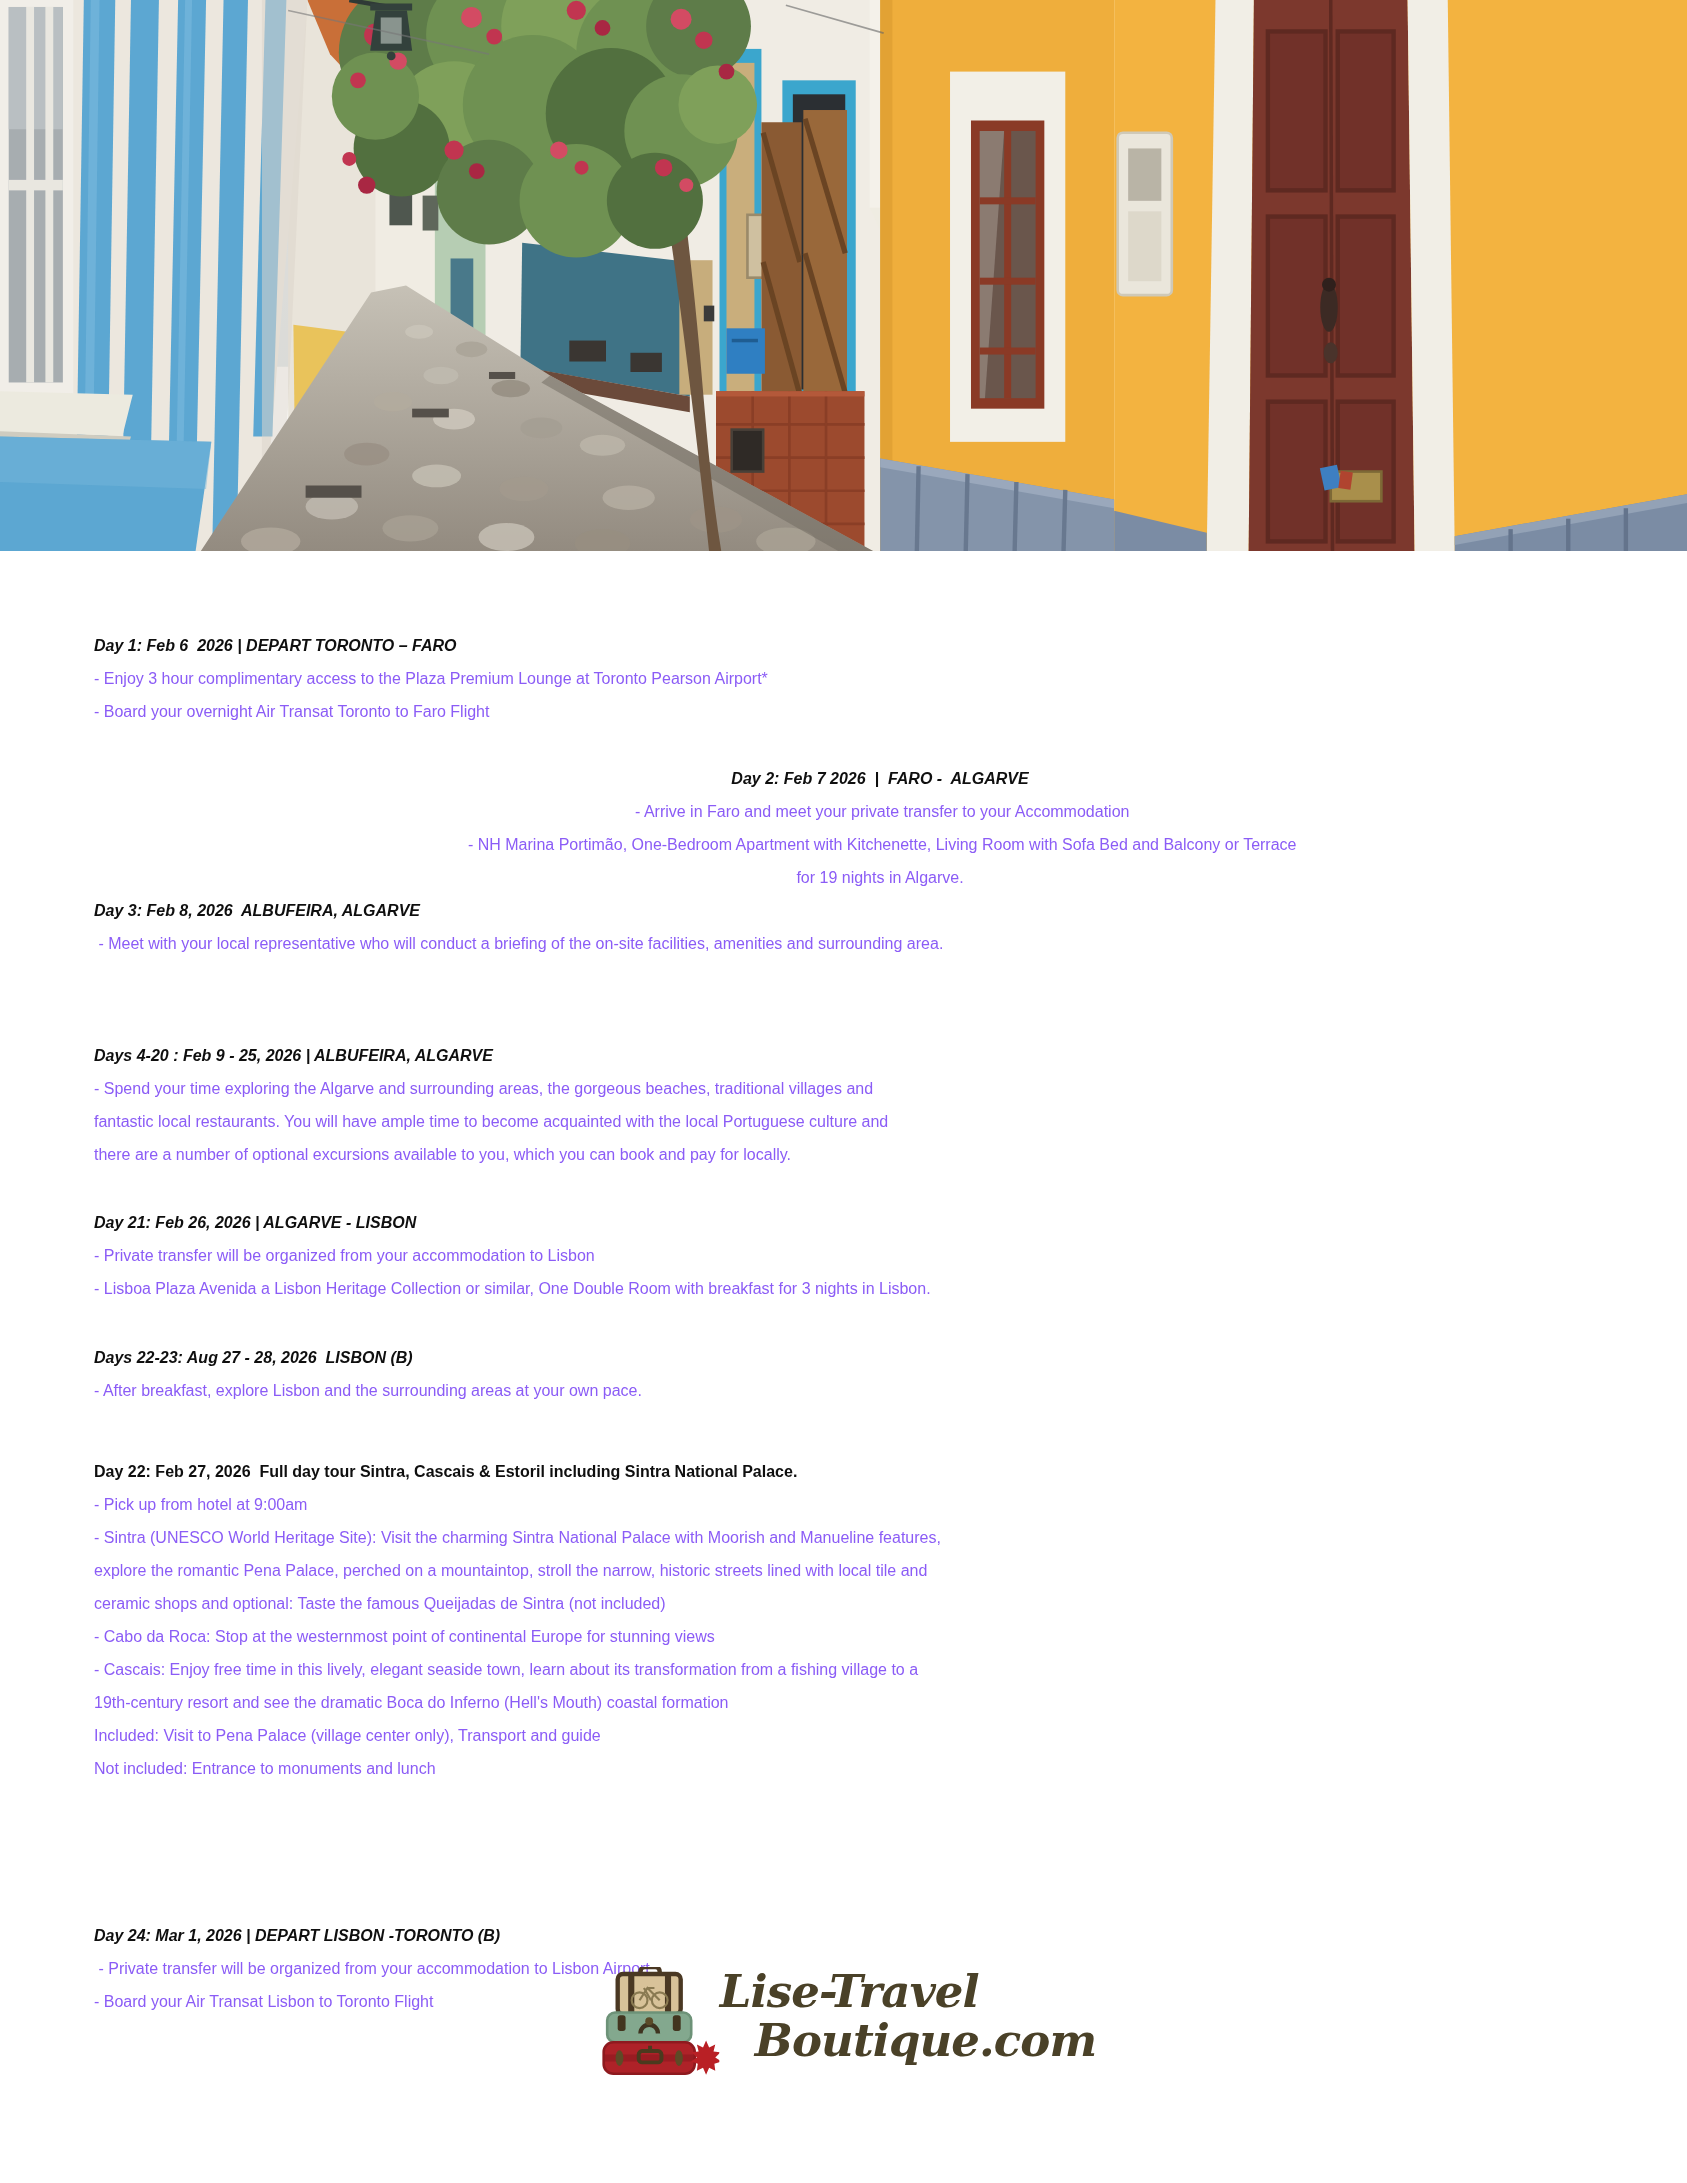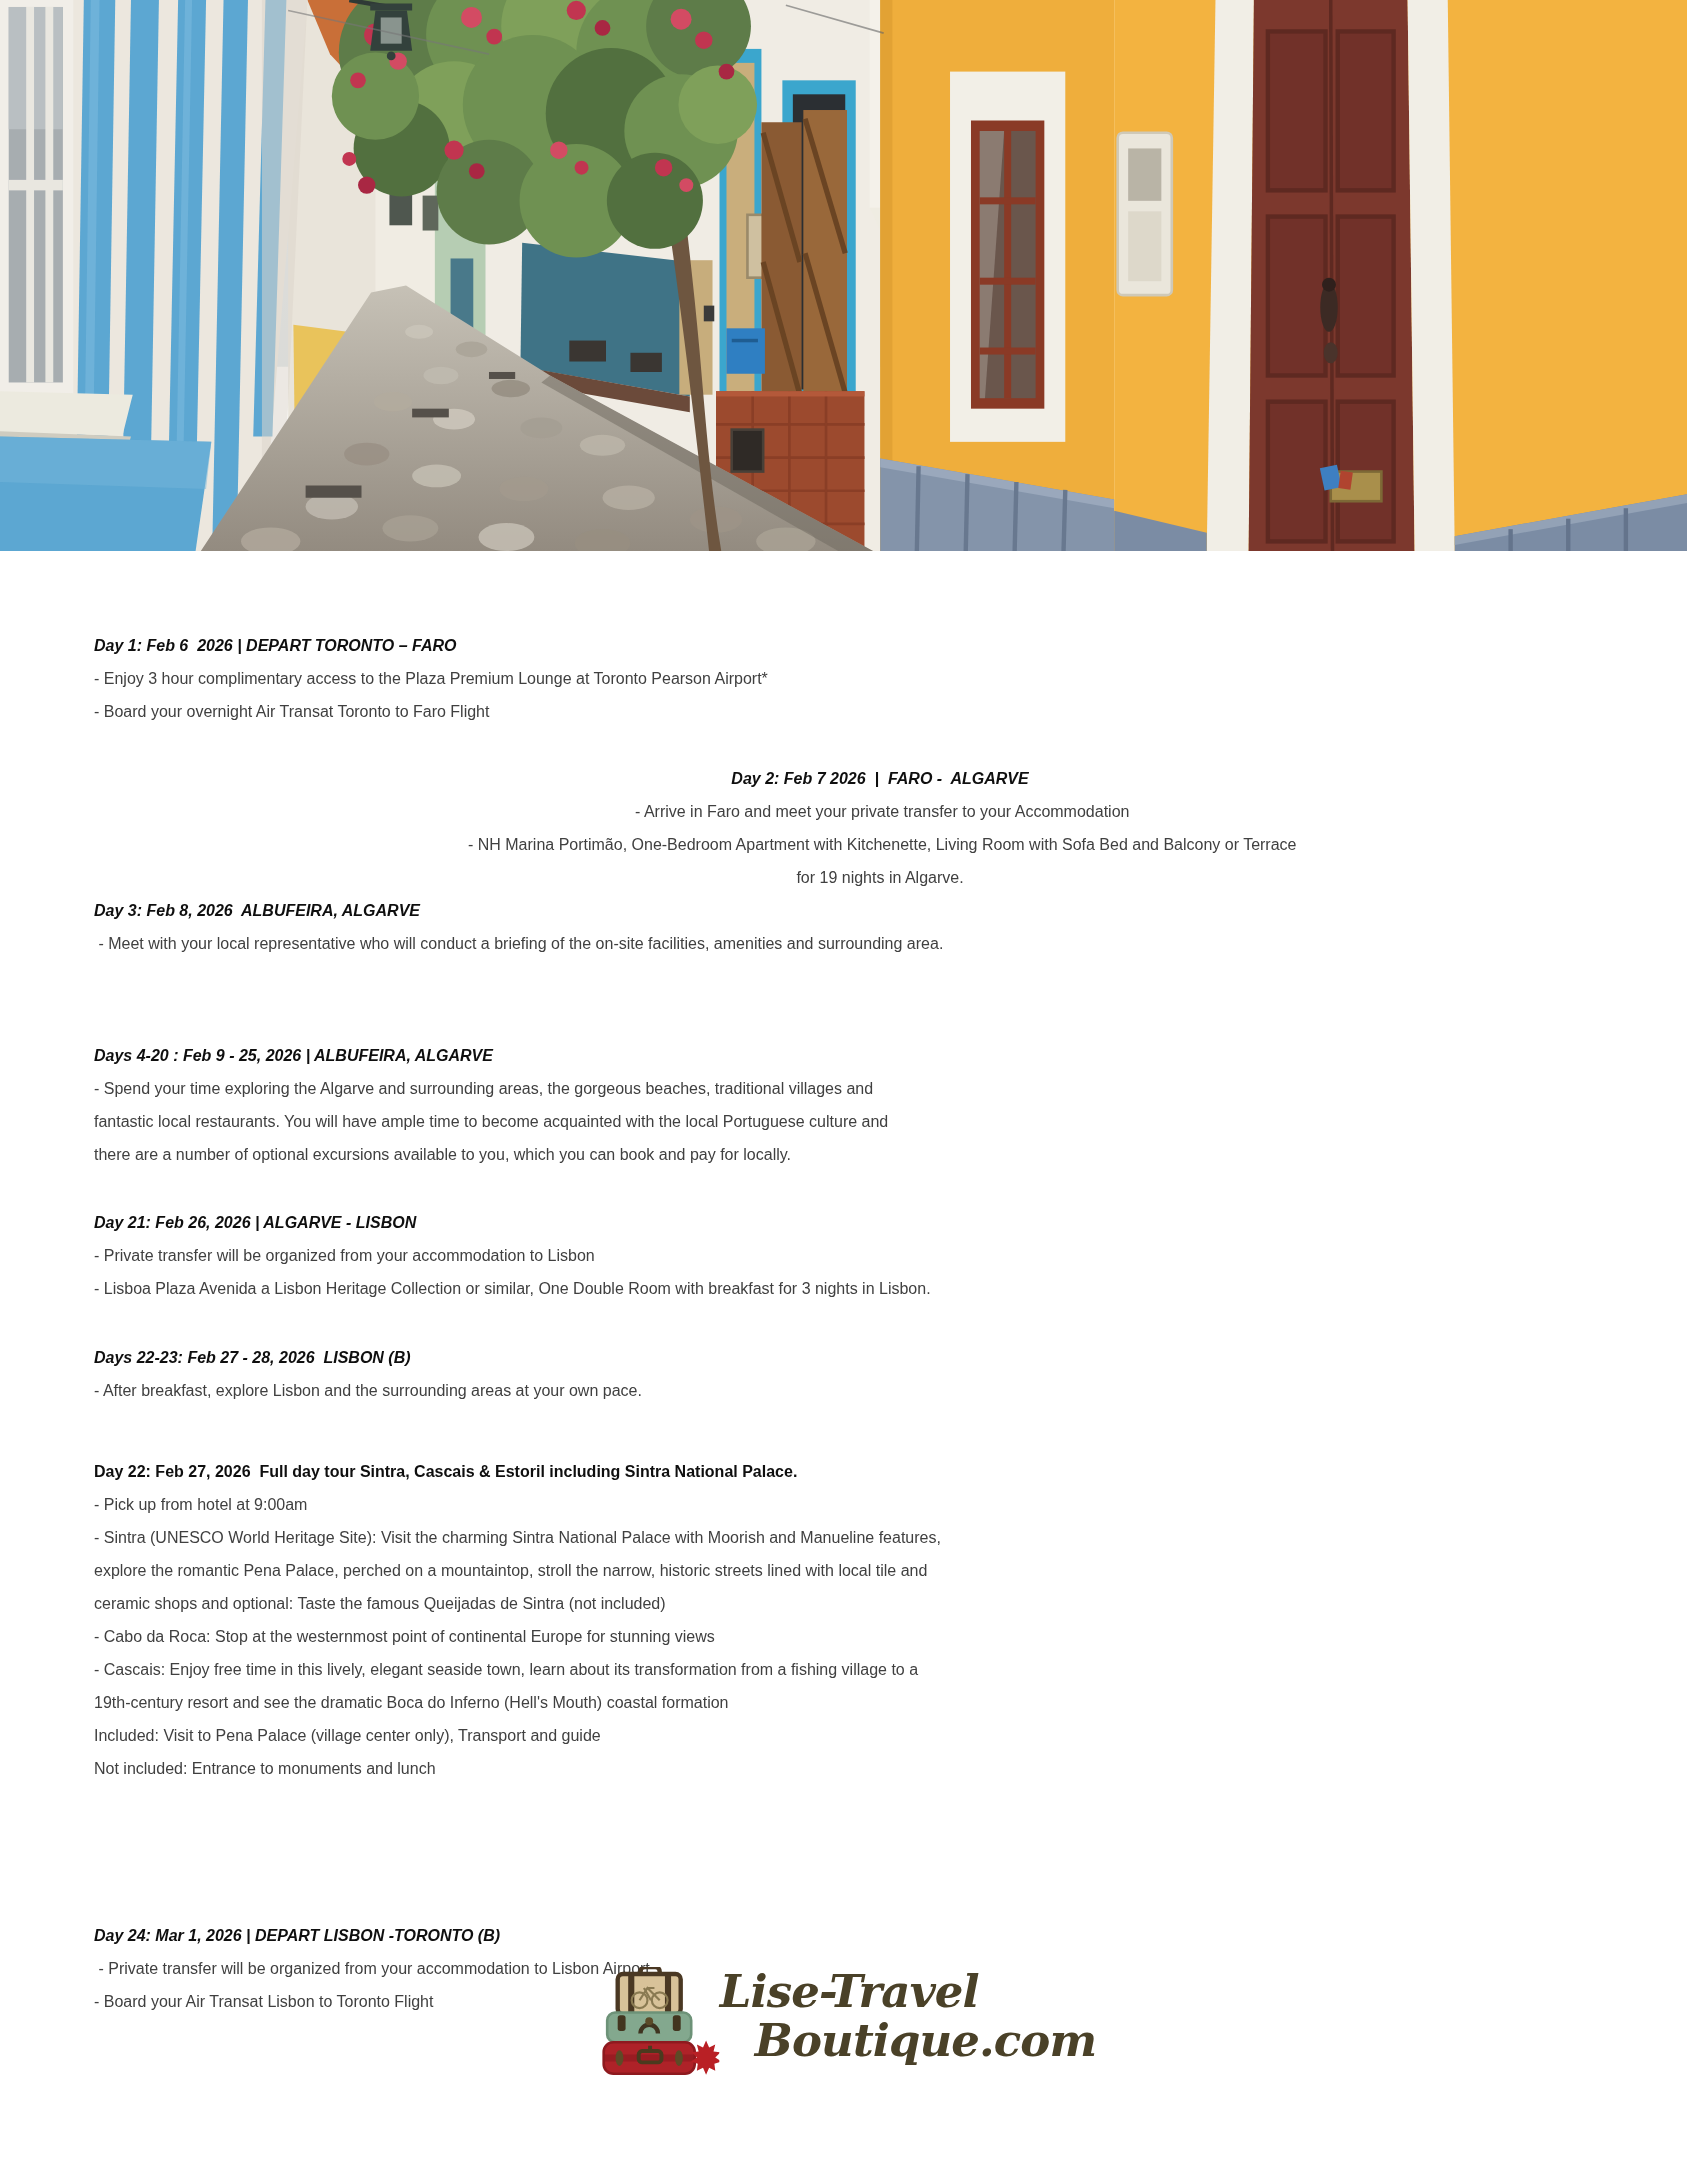--- a/index.html
+++ b/index.html
@@ -17,21 +17,21 @@
   .itinerary{position:absolute;top:0;left:0;width:1687px;height:2184px;}
   .block{
     position:absolute;left:94px;width:1572px;
     font-size:16px;line-height:33px;
     color:#242424;
     white-space:pre-wrap;
     margin-top:30px;
   }
   .bhead{font-weight:700;font-style:italic;color:#0f0f0f;}
   .block.upright .bhead{font-style:normal;}
-  .bline{color:#404040;}
+  .bline{color:#8b5cf6;}
   .brand{
     position:absolute;top:1967px;left:50%;transform:translateX(-50%);
     display:flex;align-items:flex-start;
   }
   .brand-icon{width:128px;height:112px;flex:0 0 auto;}
   .brand-text{margin-left:1px;color:#4a4128;}
   .brand-line1,.brand-line2{
     font-family:"DejaVu Serif", serif;
     font-style:italic;font-weight:700;
     font-size:45px;line-height:49px;
@@ -282,21 +282,21 @@
     <path d="M900,6 L1012,38" stroke="#666666" stroke-width="2" opacity="0.6"></path>
   </svg>
 </div>
 
 <main class="itinerary">
     <div class="block" style="top: 599px;"><div class="bhead">Day 1: Feb 6  2026 | DEPART TORONTO – FARO</div><div class="bline">- Enjoy 3 hour complimentary access to the Plaza Premium Lounge at Toronto Pearson Airport*</div><div class="bline">- Board your overnight Air Transat Toronto to Faro Flight</div></div>
     <div class="block" style="top: 732px; text-align: center;"><div class="bhead">Day 2: Feb 7 2026  |  FARO -  ALGARVE</div><div class="bline"> - Arrive in Faro and meet your private transfer to your Accommodation</div><div class="bline"> - NH Marina Portimão, One-Bedroom Apartment with Kitchenette, Living Room with Sofa Bed and Balcony or Terrace</div><div class="bline">for 19 nights in Algarve.</div></div>
     <div class="block" style="top: 864px;"><div class="bhead">Day 3: Feb 8, 2026  ALBUFEIRA, ALGARVE</div><div class="bline"> - Meet with your local representative who will conduct a briefing of the on-site facilities, amenities and surrounding area.</div></div>
     <div class="block" style="top: 1009px;"><div class="bhead">Days 4-20 : Feb 9 - 25, 2026 | ALBUFEIRA, ALGARVE</div><div class="bline">- Spend your time exploring the Algarve and surrounding areas, the gorgeous beaches, traditional villages and</div><div class="bline">fantastic local restaurants. You will have ample time to become acquainted with the local Portuguese culture and</div><div class="bline">there are a number of optional excursions available to you, which you can book and pay for locally.</div></div>
     <div class="block" style="top: 1176px;"><div class="bhead">Day 21: Feb 26, 2026 | ALGARVE - LISBON</div><div class="bline">- Private transfer will be organized from your accommodation to Lisbon</div><div class="bline">- Lisboa Plaza Avenida a Lisbon Heritage Collection or similar, One Double Room with breakfast for 3 nights in Lisbon.</div></div>
-    <div class="block" style="top: 1311px;"><div class="bhead">Days 22-23: Feb 27 - 28, 2026  LISBON (B)</div><div class="bline">- After breakfast, explore Lisbon and the surrounding areas at your own pace.</div></div>
+    <div class="block" style="top: 1311px;"><div class="bhead">Days 22-23: Aug 27 - 28, 2026  LISBON (B)</div><div class="bline">- After breakfast, explore Lisbon and the surrounding areas at your own pace.</div></div>
     <div class="block upright" style="top: 1425px;"><div class="bhead">Day 22: Feb 27, 2026  Full day tour Sintra, Cascais &amp; Estoril including Sintra National Palace.</div><div class="bline">- Pick up from hotel at 9:00am</div><div class="bline">- Sintra (UNESCO World Heritage Site): Visit the charming Sintra National Palace with Moorish and Manueline features,</div><div class="bline">explore the romantic Pena Palace, perched on a mountaintop, stroll the narrow, historic streets lined with local tile and</div><div class="bline">ceramic shops and optional: Taste the famous Queijadas de Sintra (not included)</div><div class="bline">- Cabo da Roca: Stop at the westernmost point of continental Europe for stunning views</div><div class="bline">- Cascais: Enjoy free time in this lively, elegant seaside town, learn about its transformation from a fishing village to a</div><div class="bline">19th-century resort and see the dramatic Boca do Inferno (Hell's Mouth) coastal formation</div><div class="bline">Included: Visit to Pena Palace (village center only), Transport and guide</div><div class="bline">Not included: Entrance to monuments and lunch</div></div>
     <div class="block" style="top: 1889px;"><div class="bhead">Day 24: Mar 1, 2026 | DEPART LISBON -TORONTO (B)</div><div class="bline"> - Private transfer will be organized from your accommodation to Lisbon Airport</div><div class="bline">- Board your Air Transat Lisbon to Toronto Flight</div></div>
   </main>
 
 <footer class="brand">
   <svg class="brand-icon" viewBox="0 0 146 128">
 
     <rect x="56" y="0" width="22" height="14" rx="5" fill="none" stroke="#4a3823" stroke-width="5"></rect>
     <rect x="30" y="8" width="72" height="46" rx="6" fill="#d8c299" stroke="#4a3823" stroke-width="5"></rect>
     <rect x="42" y="8" width="7" height="46" fill="#4a3823"></rect>

